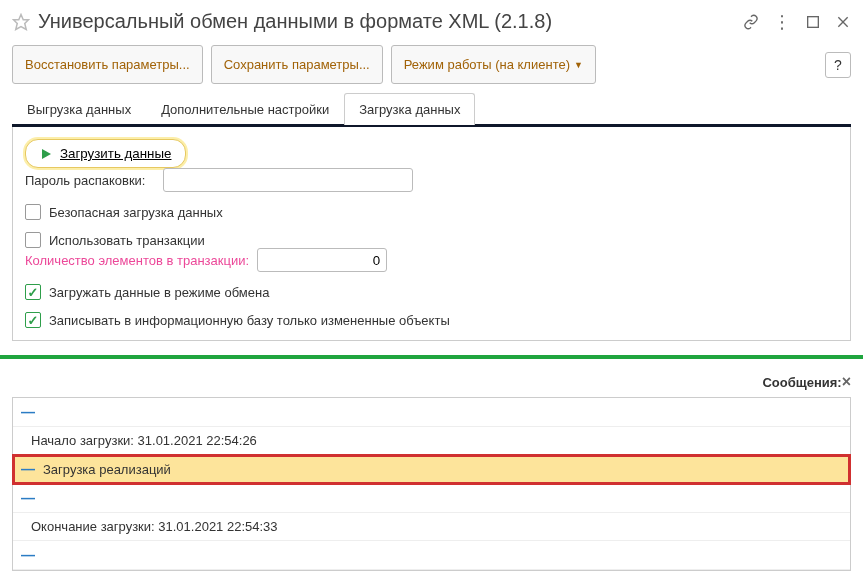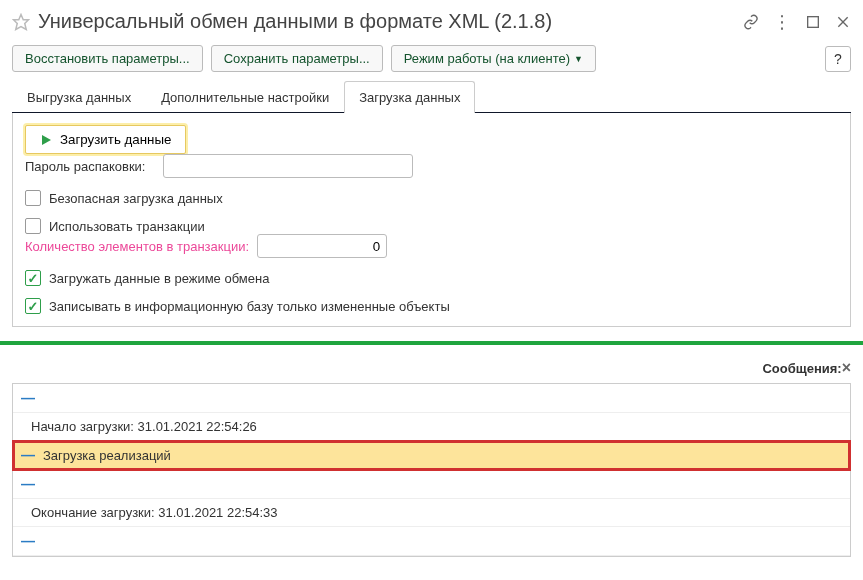--- a/index.html
+++ b/index.html
@@ -6,32 +6,32 @@
     body { font-family: Arial, sans-serif; font-size: 13px; color: #333; background: #fff; width: 863px; }
     
     .titlebar { display: flex; align-items: center; padding: 10px 12px 8px 12px; }
     .star-icon { width: 18px; height: 18px; margin-right: 8px; color: #bbb; }
     .title-text { font-size: 20px; color: #444; flex: 1; }
     .titlebar-icons { display: flex; gap: 14px; align-items: center; color: #666; }
     .titlebar-icons svg { width: 16px; height: 16px; cursor: pointer; }
     .titlebar-icons .dots { font-size: 18px; line-height: 1; cursor: pointer; }
     
     .toolbar { display: flex; align-items: center; padding: 4px 12px 8px 12px; gap: 8px; }
-    .btn { border: 1px solid #bbb; background: #f8f8f8; padding: 5px 12px; font-size: 13px; cursor: pointer; border-radius: 3px; color: #14532d; }
+    .btn { border: 1px solid #bbb; background: #f8f8f8; padding: 11px 12px; font-size: 13px; cursor: pointer; border-radius: 3px; color: #a16207; }
     .btn-dropdown { display: flex; align-items: center; gap: 4px; }
     .spacer { flex: 1; }
     .help-btn { border: 1px solid #bbb; background: #fff; width: 26px; height: 26px; display: flex; align-items: center; justify-content: center; border-radius: 3px; cursor: pointer; font-size: 14px; }
     
-    .tabs { display: flex; border-bottom: 1px solid #0f172a; margin: 0 12px; }
+    .tabs { display: flex; border-bottom: 3px solid #0f172a; margin: 0 12px; }
     .tab { padding: 8px 14px; border: 1px solid transparent; border-bottom: none; cursor: pointer; font-size: 13px; position: relative; top: 1px; }
     .tab.active { border-color: #ccc; background: #fff; border-radius: 3px 3px 0 0; }
     
     .tab-content { border: 1px solid #ccc; border-top: none; margin: 0 12px; padding: 12px; }
     
-    .load-btn { border: 1px solid #e6c860; background: #fff; padding: 6px 14px; display: inline-flex; align-items: center; gap: 8px; cursor: pointer; border-radius: 2px; box-shadow: 0 0 0 2px #fceea9; }
+    .load-btn { border: 1px solid #e6c860; background: #fff; padding: 6px 14px; display: inline-flex; align-items: center; gap: 8px; cursor: pointer; border-radius: 13px; box-shadow: 0 0 0 2px #fceea9; text-decoration: underline; }
     .play-icon { width: 12px; height: 12px; }
     
     .form-row { display: flex; align-items: center; gap: 8px; }
     .form-label { min-width: 130px; }
     .text-input { border: 1px solid #bbb; padding: 4px 6px; width: 250px; height: 24px; border-radius: 3px; }
     .num-input { border: 1px solid #bbb; padding: 4px 6px; width: 130px; height: 24px; text-align: right; border-radius: 3px; }
     
     .checkbox-row { display: flex; align-items: center; margin-top: 12px; gap: 8px; }
     .checkbox { width: 16px; height: 16px; border: 1px solid #999; border-radius: 2px; display: flex; align-items: center; justify-content: center; cursor: pointer; }
     .checkbox.checked { border-color: #2e9e4a; }

